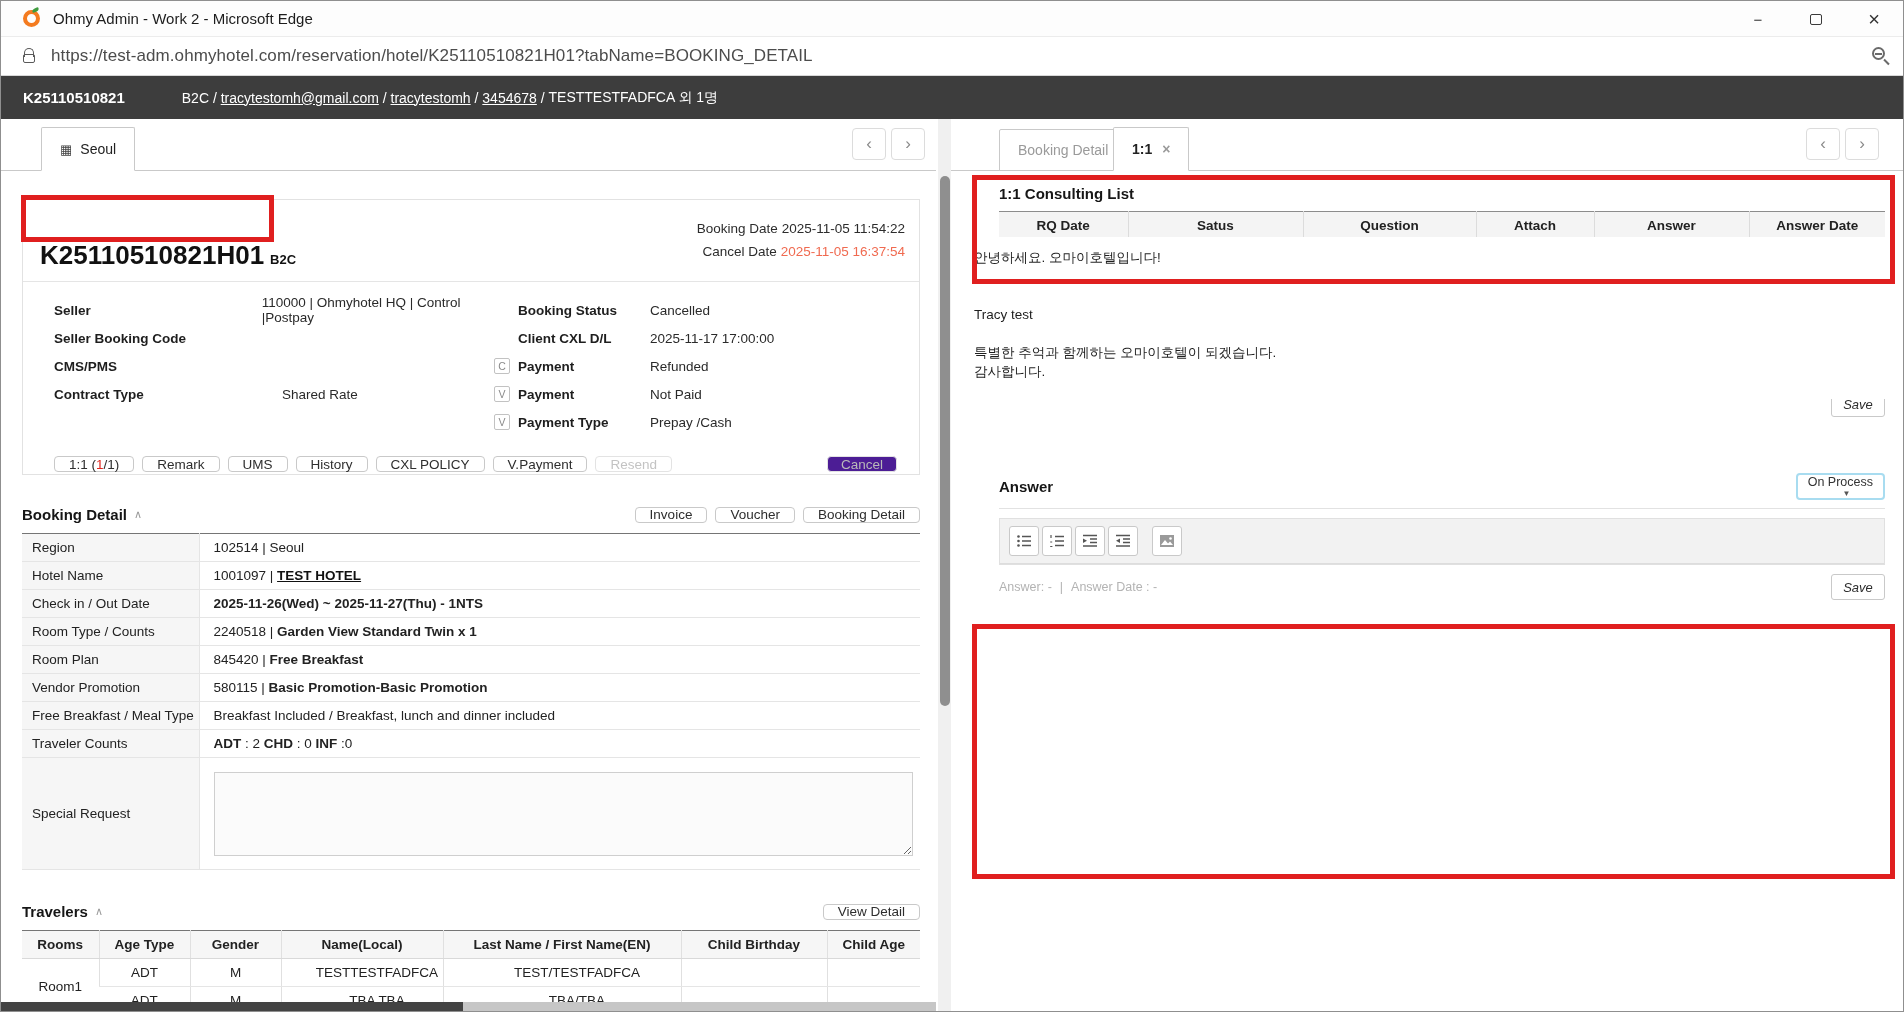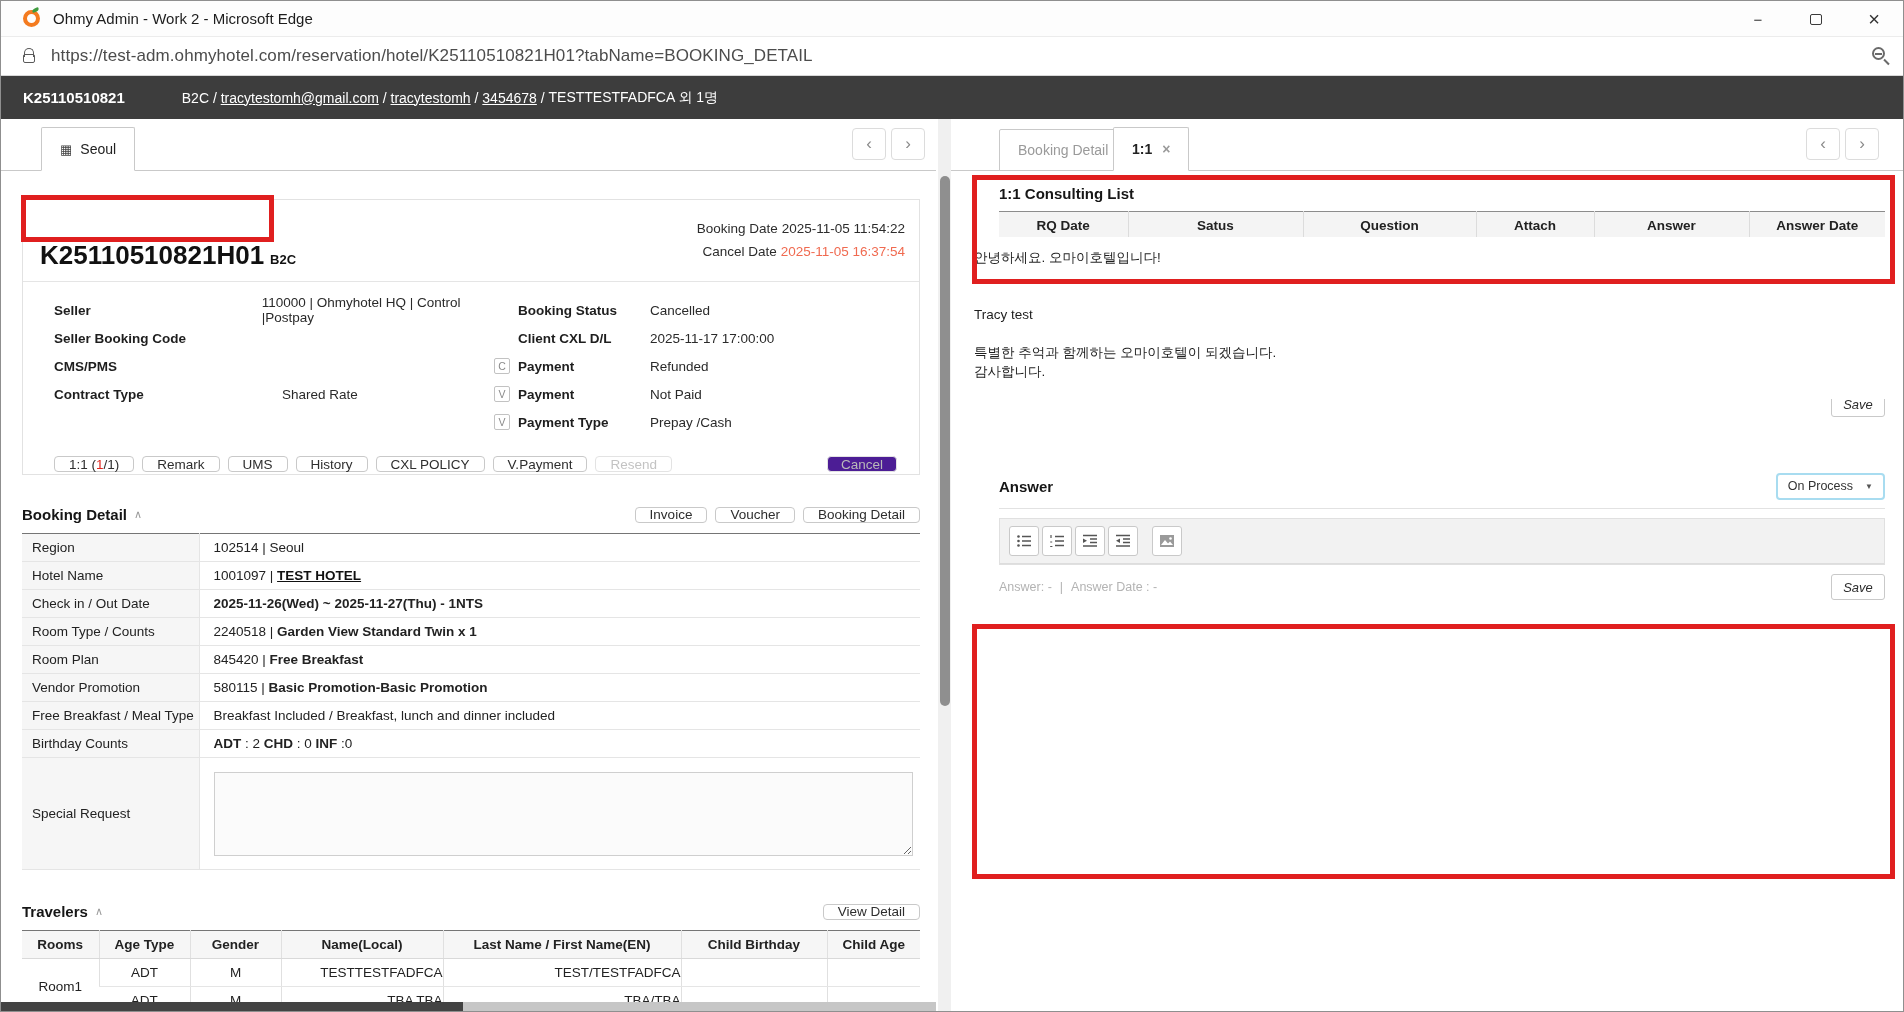--- a/index.html
+++ b/index.html
@@ -110,21 +110,21 @@
   .bd-table .sr-row td { height:112px; vertical-align:middle; }
   .bd-table a.hotel { color:#111; font-weight:bold; text-decoration:underline; }
   .sr-area { width:699px; height:84px; resize:both; border:1px solid #cfcfcf; background:#fbfbfb;
              margin:8px 0 8px 14px; display:block; font-family:inherit; }
 
   
   .tv-table { width:898px; margin-top:10px; border-top:1px solid #757575; font-size:13.5px; }
   .tv-table th { background:#f6f6f6; font-weight:600; height:28px; border-bottom:1px solid #d9d9d9; }
   .tv-table td { height:28px; text-align:center; border-bottom:1px solid #e5e5e5; color:#222; }
   .tv-table th + th, .tv-table td + td { border-left:1px solid #e0e0e0; }
-  .tv-table td.name { text-align:right; padding-left:30px; }
+  .tv-table td.name { text-align:center; padding-left:30px; }
   .tv-table tr:last-child td { border-bottom:1px solid #9a9a9a; }
 
   .h-scrollbar { position:absolute; left:0; top:883px; width:935px; height:11px; background:#c6c6c6; }
   .h-scrollbar .thumb { position:absolute; left:0; top:0; height:11px; width:462px; background:#434343; }
 
   
   .r-title { font-size:15px; font-weight:bold; color:#161616; margin:14px 20px 9px 48px; }
   .c-table { width:886px; margin-left:48px; border-top:1px solid #8c8c8c; font-size:13.5px; }
   .c-table th { background:#f4f4f4; font-weight:600; height:28px; border-bottom:1px solid #dadada; }
   .c-table td { background:#edf7fc; height:28px; text-align:center; border-bottom:1px solid #8c8c8c; color:#222; }
@@ -138,21 +138,21 @@
   .tbtn.img { margin-left:11px; }
   .ed-q .content { height:162px; padding:13px 23px; font-size:13.5px; color:#1f1f1f; }
   .ed-a .content { height:143px; padding:11px 23px; font-size:13.5px; color:#1f1f1f; overflow:hidden; }
   .ans-line { min-height:19px; line-height:19px; }
 
   .save-row { display:flex; justify-content:flex-end; margin:12px 20px 0 48px; }
   .btn.save { width:54px; height:26px; border-radius:3px; font-size:13px;font-style:italic; }
 
   .a-head { display:flex; align-items:center; margin:54px 20px 0 48px; height:30px; }
   .dropdown { margin-left:auto; height:27px; border:2px solid #a8dcf0; border-radius:4px; background:#fff;
-              display:flex; align-items:center; padding:0 10px; font-size:12.5px; color:#333; }
+              display:flex; align-items:center; padding:0 10px; font-size:12.5px; color:#333;flex-direction:column; }
   .dropdown .arr { font-size:8px; color:#555; margin-left:12px; }
   .a-divider { height:1px; background:#e2e2e2; margin:7px 20px 9px 48px; }
 
   .a-footer { display:flex; align-items:center; margin:9px 20px 0 48px; }
   .a-footer .ftext { font-size:12.5px; color:#b3b3b3; display:flex; gap:8px; }
   .a-footer .btn.save { margin-left:auto; }
 
   svg.ic { display:block; }
 </style>
 </head>
@@ -327,21 +327,21 @@
           </tr>
           <tr>
             <td class="k">Vendor Promotion</td>
             <td class="v"><span>580115 | </span><b>Basic Promotion-Basic Promotion</b></td>
           </tr>
           <tr>
             <td class="k">Free Breakfast / Meal Type</td>
             <td class="v">Breakfast Included / Breakfast, lunch and dinner included</td>
           </tr>
           <tr>
-            <td class="k">Birthday Counts</td>
+            <td class="k">Traveler Counts</td>
             <td class="v" style="white-space:pre;"><b>ADT</b><span> : 2 </span><b>CHD</b><span> : 0 </span><b>INF</b><span> :0</span></td>
           </tr>
           <tr class="sr-row">
             <td class="k">Special Request</td>
             <td class="v" style="padding-left:0;">
                   <textarea class="sr-area" style=""></textarea>
                 </td>
           </tr>
         </tbody>
           </table>

